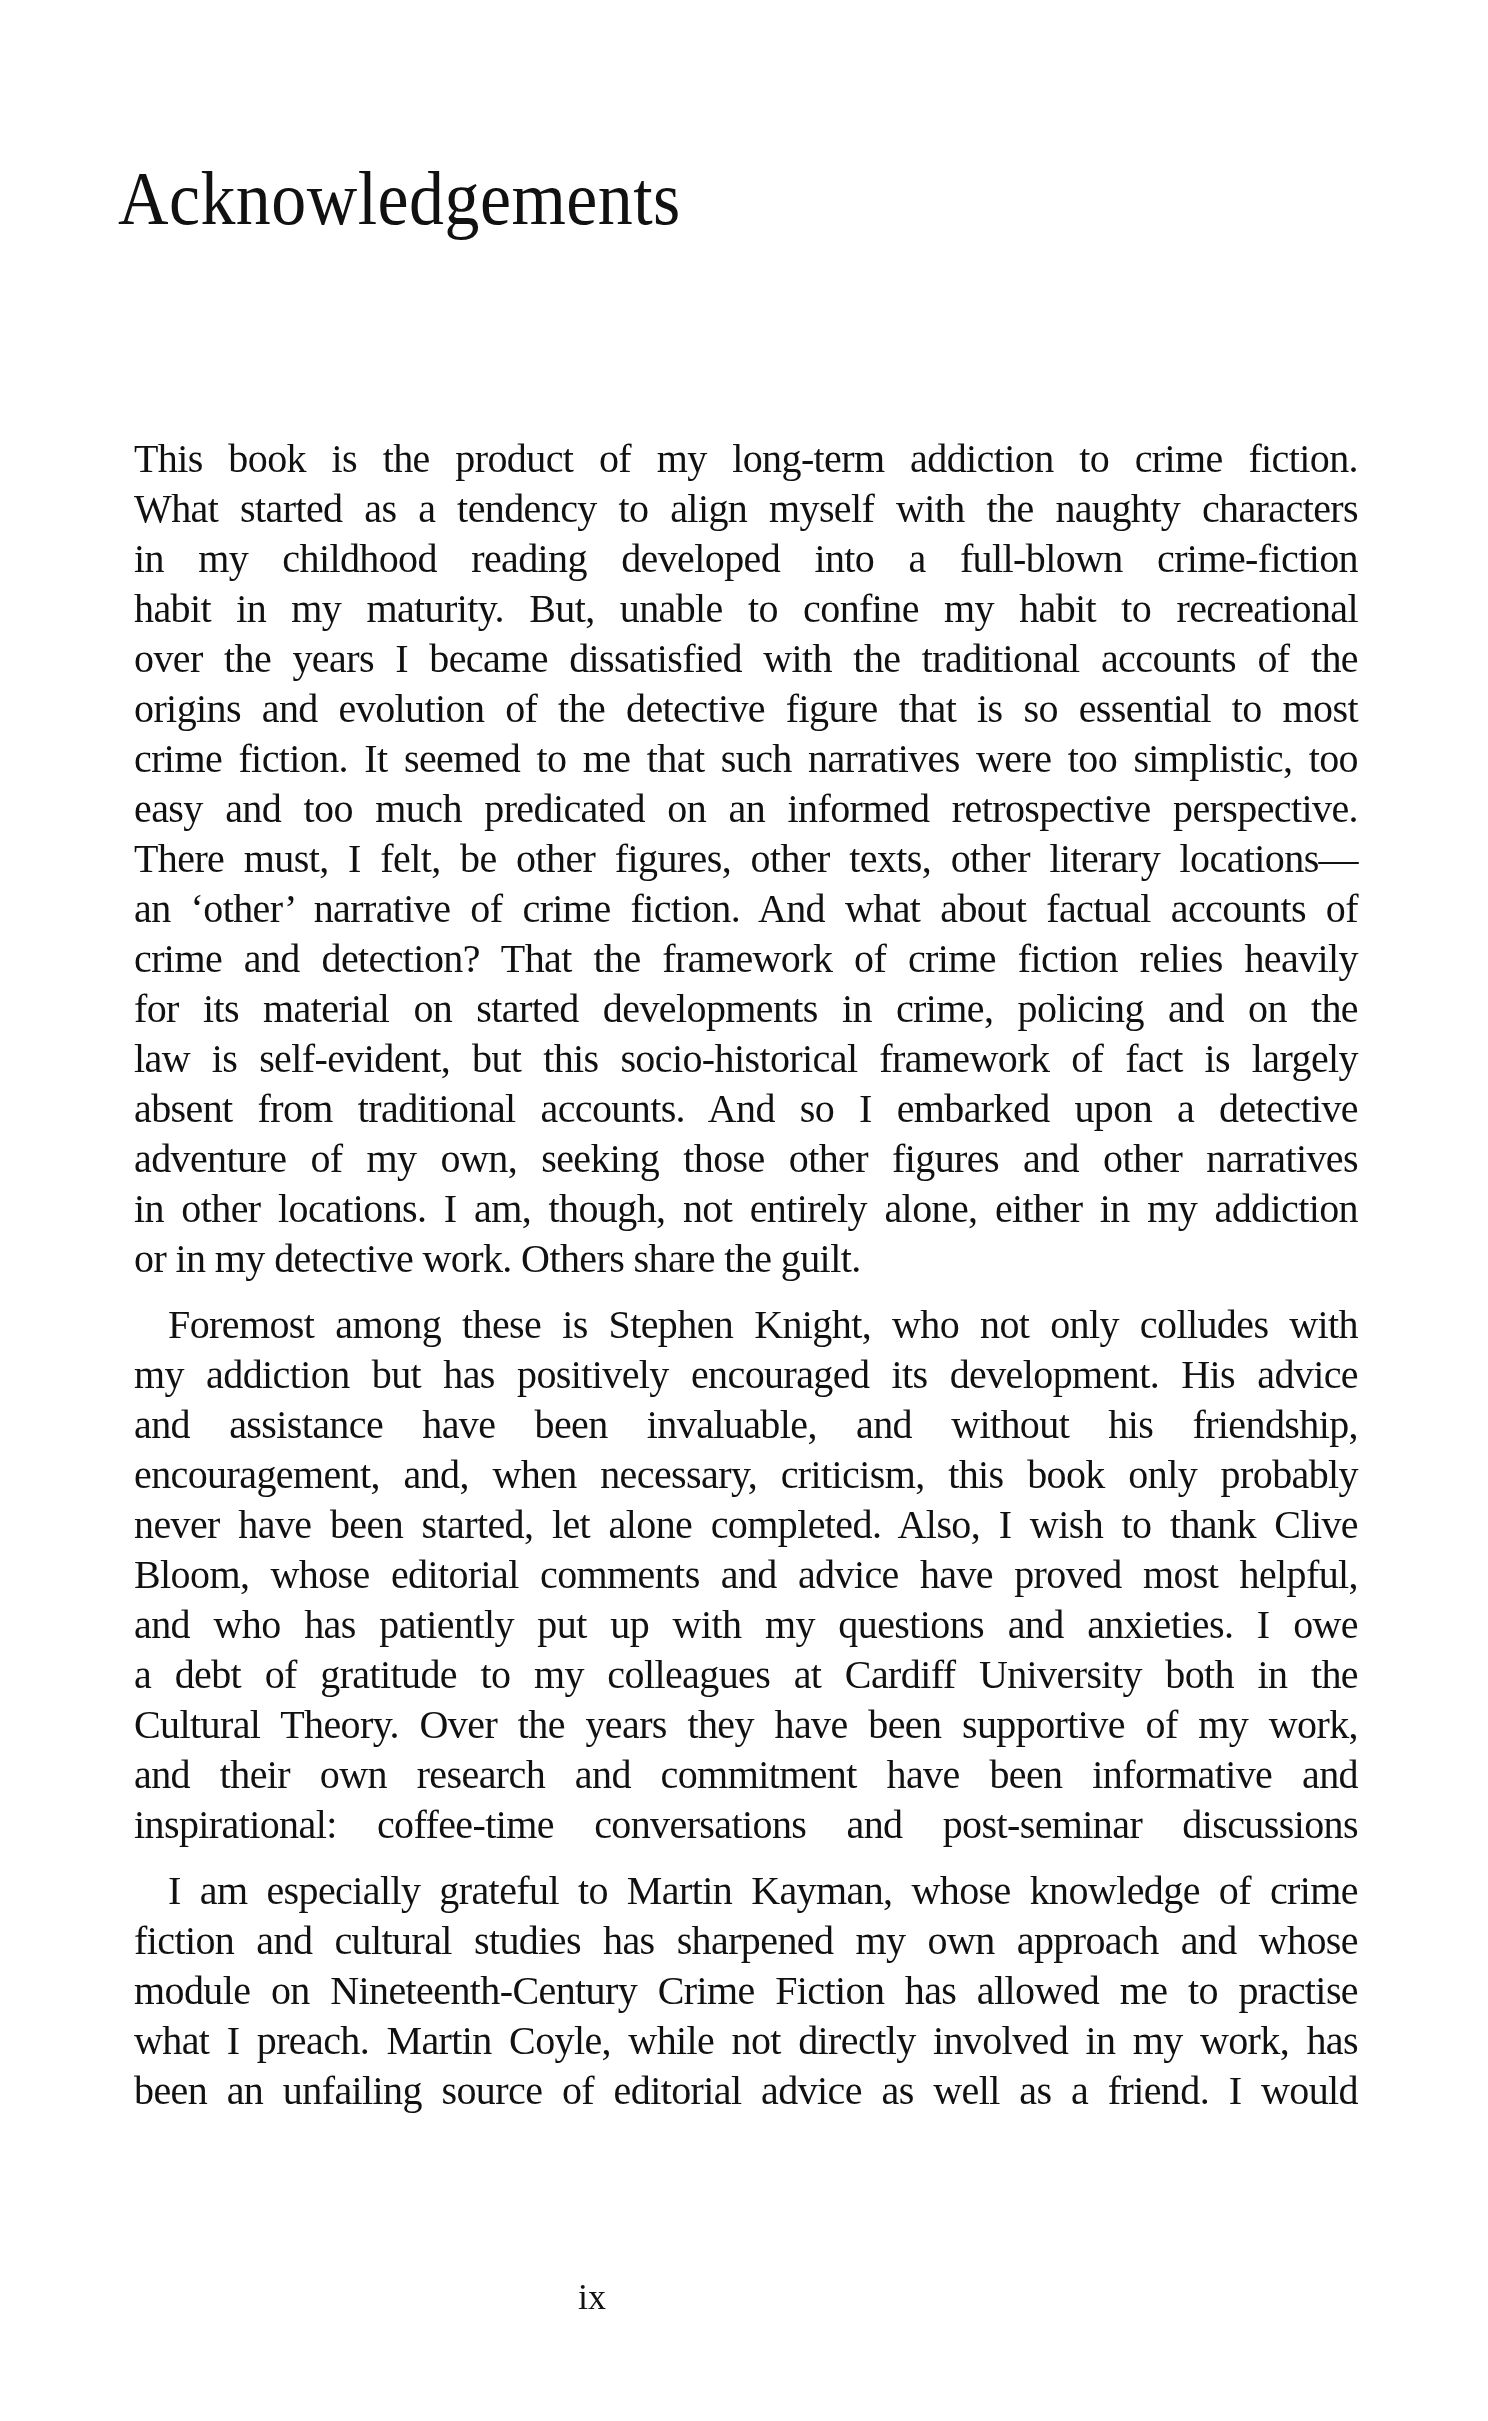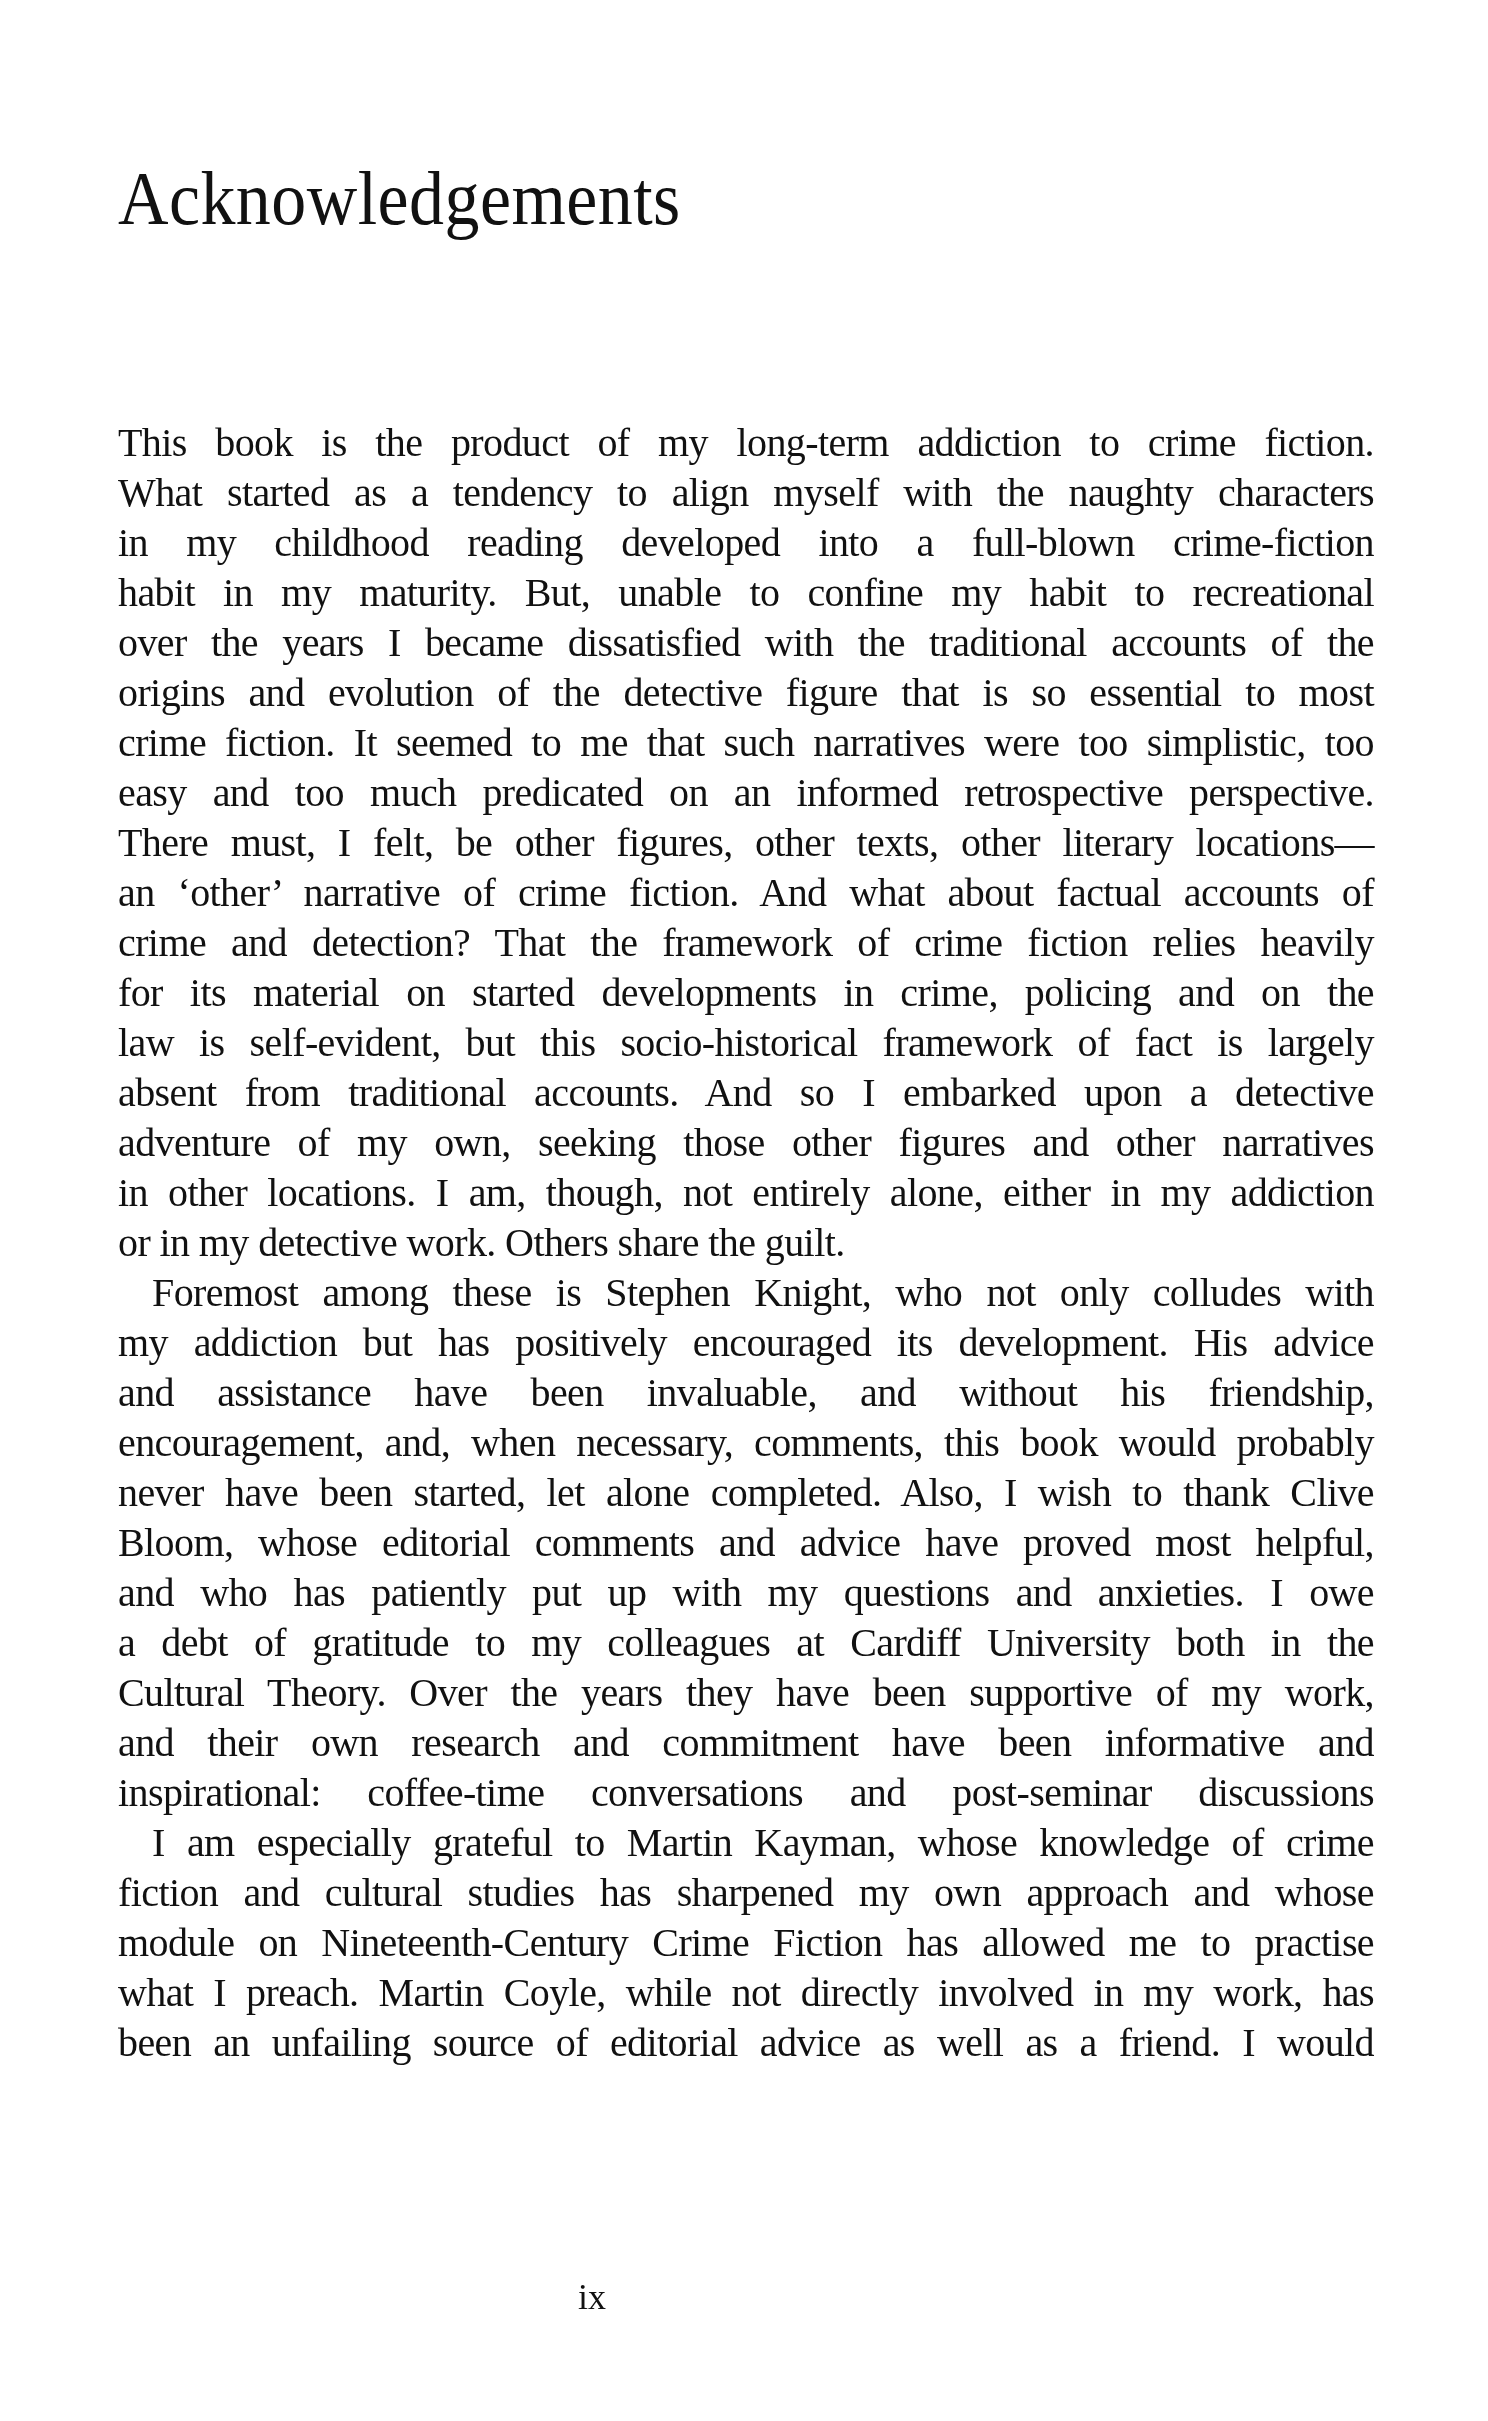--- a/index.html
+++ b/index.html
@@ -34,21 +34,21 @@
       transform-origin: left top;
       white-space: nowrap;
     }
     .body-text {
       position: absolute;
       left: 0;
       top: 418px;
       width: 1256px;
     }
     .para {
-      margin: 0;
+      margin: 16px;
       font-size: 40px;
       line-height: 50px;
       text-align: justify;
       text-align-last: left;
     }
     .line {
       display: block;
       text-align: justify;
       text-align-last: justify;
       white-space: nowrap;
@@ -96,21 +96,21 @@
       <span class="line">absent from traditional accounts. And so I embarked upon a detective</span>
       <span class="line">adventure of my own, seeking those other figures and other narratives</span>
       <span class="line">in other locations. I am, though, not entirely alone, either in my addiction</span>
       <span class="line last">or in my detective work. Others share the guilt.</span>
     </p>
 
     <p class="para">
       <span class="line indent">Foremost among these is Stephen Knight, who not only colludes with</span>
       <span class="line">my addiction but has positively encouraged its development. His advice</span>
       <span class="line">and assistance have been invaluable, and without his friendship,</span>
-      <span class="line">encouragement, and, when necessary, comments, this book would probably</span>
+      <span class="line">encouragement, and, when necessary, criticism, this book only probably</span>
       <span class="line">never have been started, let alone completed. Also, I wish to thank Clive</span>
       <span class="line">Bloom, whose editorial comments and advice have proved most helpful,</span>
       <span class="line">and who has patiently put up with my questions and anxieties. I owe</span>
       <span class="line">a debt of gratitude to my colleagues at Cardiff University both in the</span>
       <span class="line">Cultural Theory. Over the years they have been supportive of my work,</span>
       <span class="line">and their own research and commitment have been informative and</span>
       <span class="line">inspirational: coffee-time conversations and post-seminar discussions</span>
     </p>
 
     <p class="para">

